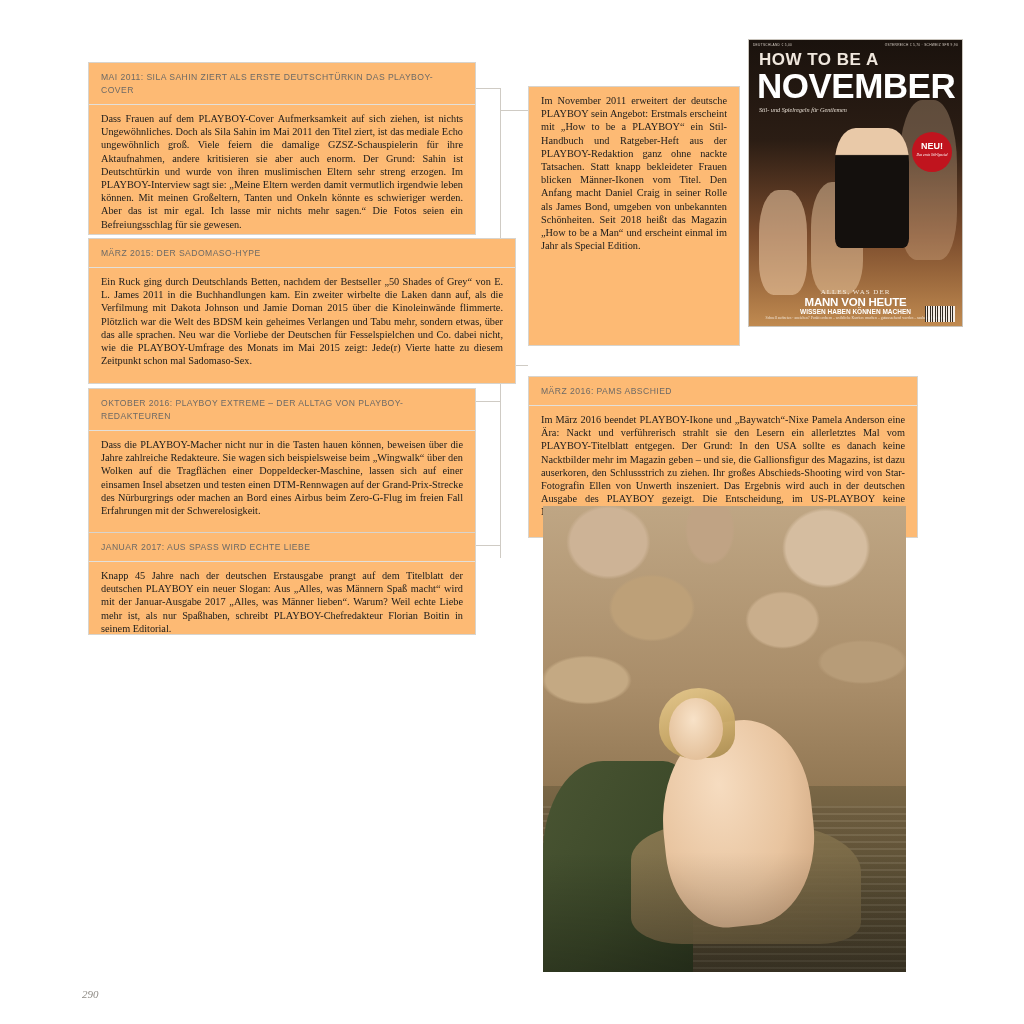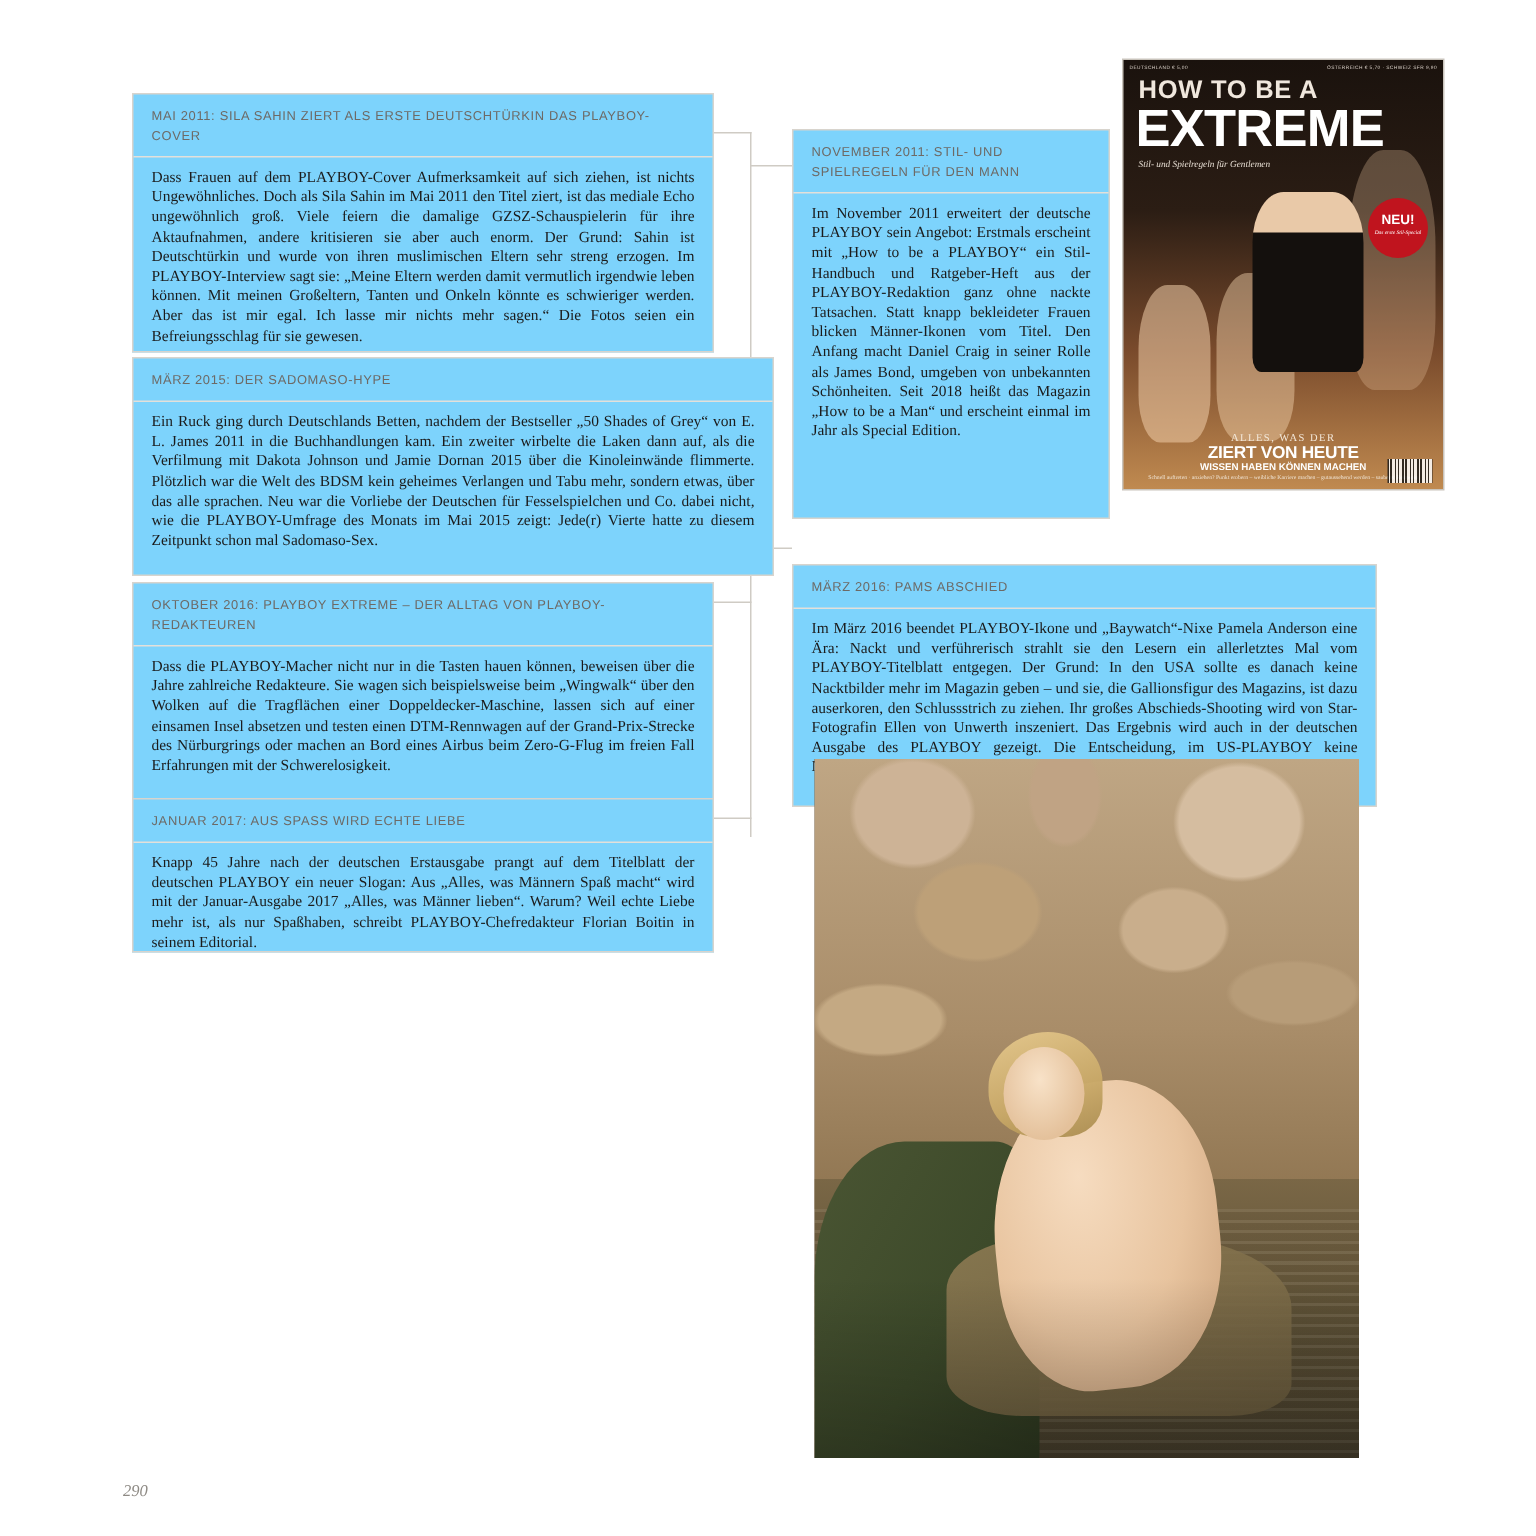--- a/index.html
+++ b/index.html
@@ -18,21 +18,21 @@
     left: 0; top: 0;
     width: 1024px;
     height: 1024px;
     background: #ffffff;
   }
 
   
   .box {
     position: absolute;
     border: 1px solid #d8d4cd;
-    background: #7dd3fc;
+    background: #fdba74;
     box-sizing: border-box;
   }
   .box .hd {
     font-family: "Liberation Sans", sans-serif;
     font-size: 8.6px;
     letter-spacing: 0.45px;
     color: #6d6a66;
     text-transform: uppercase;
     line-height: 13px;
     padding: 8px 12px 7px 12px;
@@ -306,47 +306,46 @@
     <div class="hd">OKTOBER 2016: PLAYBOY EXTREME – DER ALLTAG VON PLAYBOY-REDAKTEUREN</div>
     <div class="bd">Dass die PLAYBOY-Macher nicht nur in die Tasten hauen können, beweisen über die Jahre zahlreiche Redakteure. Sie wagen sich beispielsweise beim „Wingwalk“ über den Wolken auf die Tragflächen einer Doppeldecker-Maschine, lassen sich auf einer einsamen Insel absetzen und testen einen DTM-Rennwagen auf der Grand-Prix-Strecke des Nürburgrings oder machen an Bord eines Airbus beim Zero-G-Flug im freien Fall Erfahrungen mit der Schwerelosigkeit.</div>
   </div>
 
   <div class="box" style="left:88px; top:532px; width:388px; height:103px;">
     <div class="hd">JANUAR 2017: AUS SPASS WIRD ECHTE LIEBE</div>
     <div class="bd">Knapp 45 Jahre nach der deutschen Erstausgabe prangt auf dem Titelblatt der deutschen PLAYBOY ein neuer Slogan: Aus „Alles, was Männern Spaß macht“ wird mit der Januar-Ausgabe 2017 „Alles, was Männer lieben“. Warum? Weil echte Liebe mehr ist, als nur Spaßhaben, schreibt PLAYBOY-Chefredakteur Florian Boitin in seinem Editorial.</div>
   </div>
 
   <div class="box" style="left:528px; top:86px; width:212px; height:260px;">
-    <div class="hd">NOVEMBER 2011: STIL- UND SPIELREGELN FÜR DEN MANN</div>
     <div class="bd">Im November 2011 erweitert der deutsche PLAYBOY sein Angebot: Erstmals erscheint mit „How to be a PLAYBOY“ ein Stil-Handbuch und Ratgeber-Heft aus der PLAYBOY-Redaktion ganz ohne nackte Tatsachen. Statt knapp bekleideter Frauen blicken Männer-Ikonen vom Titel. Den Anfang macht Daniel Craig in seiner Rolle als James Bond, umgeben von unbekannten Schönheiten. Seit 2018 heißt das Magazin „How to be a Man“ und erscheint einmal im Jahr als Special Edition.</div>
   </div>
 
   <div class="box" style="left:528px; top:349px; width:390px; height:162px;margin-top:27px;">
     <div class="hd">MÄRZ 2016: PAMS ABSCHIED</div>
     <div class="bd">Im März 2016 beendet PLAYBOY-Ikone und „Baywatch“-Nixe Pamela Anderson eine Ära: Nackt und verführerisch strahlt sie den Lesern ein allerletztes Mal vom PLAYBOY-Titelblatt entgegen. Der Grund: In den USA sollte es danach keine Nacktbilder mehr im Magazin geben – und sie, die Gallionsfigur des Magazins, ist dazu auserkoren, den Schlussstrich zu ziehen. Ihr großes Abschieds-Shooting wird von Star-Fotografin Ellen von Unwerth inszeniert. Das Ergebnis wird auch in der deutschen Ausgabe des PLAYBOY gezeigt. Die Entscheidung, im US-PLAYBOY keine Nacktbilder mehr zu drucken, wir allerdings schon ein Jahr später rückgängig gemacht.</div>
   </div>
 
   <div class="cover">
     <div class="topbar">
       <span>DEUTSCHLAND € 5,00</span>
       <span>ÖSTERREICH € 5,70 · SCHWEIZ SFR 9,90</span>
     </div>
     <div class="figure f3"></div>
     <div class="figure f1"></div>
     <div class="figure f2"></div>
     <div class="suitman"></div>
     <div class="howto">HOW TO BE A</div>
-    <div class="bigtitle">EXTREME</div>
+    <div class="bigtitle">NOVEMBER</div>
     <div class="sub">Stil- und Spielregeln für Gentlemen</div>
     <div class="neu">
       <span>NEU!</span>
       <small>Das erste Stil-Special</small>
     </div>
     <div class="line1">ALLES, WAS DER</div>
-    <div class="line2">ZIERT VON HEUTE</div>
+    <div class="line2">MANN VON HEUTE</div>
     <div class="line3">WISSEN HABEN KÖNNEN MACHEN</div>
     <div class="footline">Schnell auftreten · anziehen? Punkt erobern – weibliche Karriere machen – gutaussehend werden – sauberer Reinwein</div>
     <div class="barcode"></div>
   </div>
 
   <div class="photo">
     <div class="rockwall"></div>
     <div class="water"></div>
     <div class="ripple"></div>
     <div class="mossy"></div>

